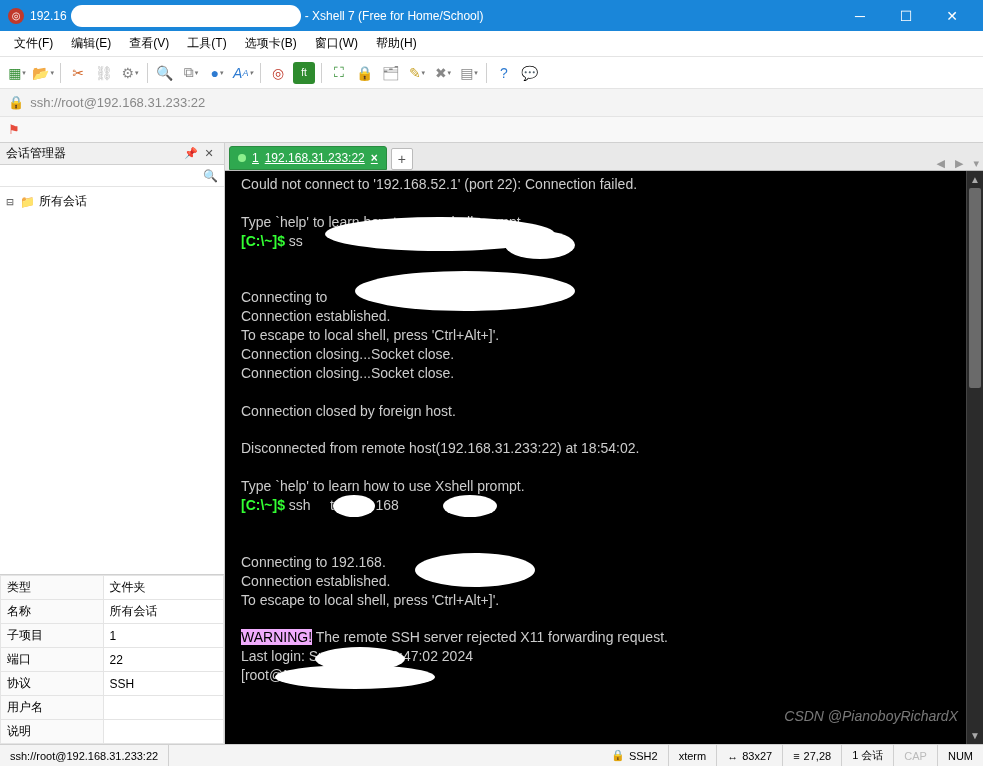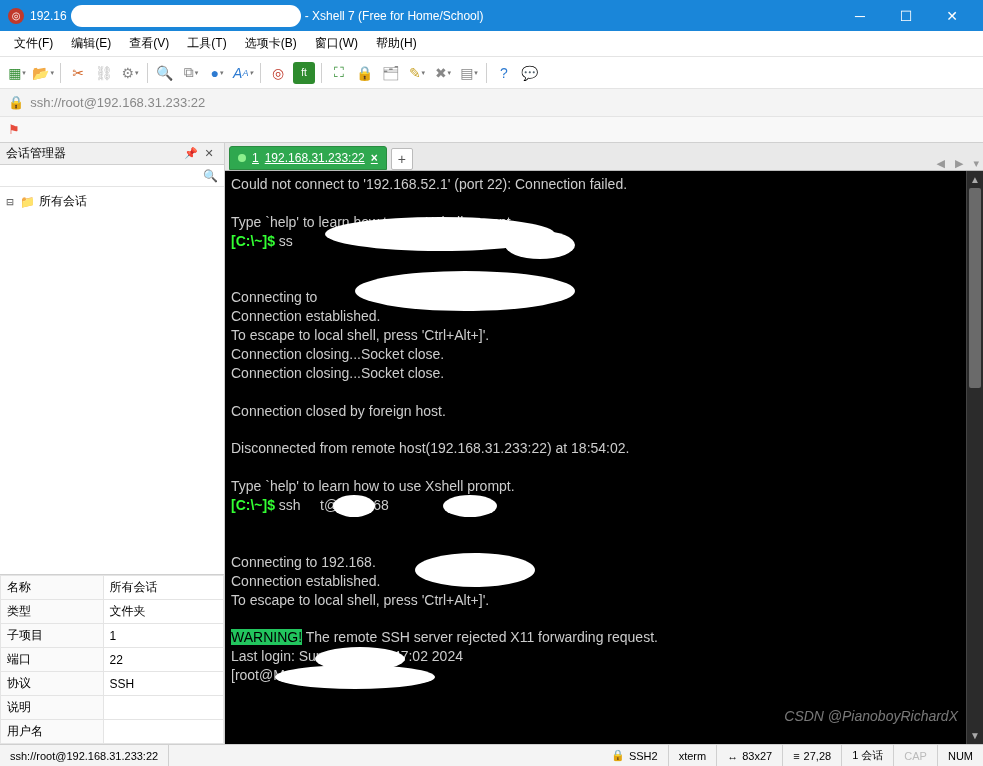--- a/index.html
+++ b/index.html
@@ -57,23 +57,23 @@
 
 .termside { flex:1; display:flex; flex-direction:column; min-width:0; }
 .tabstrip { height:28px; background:#e9e9e9; display:flex; align-items:flex-end; padding-left:4px; border-bottom:1px solid #bbb; gap:2px; }
 .tab { height:24px; background:#2fa84f; color:#fff; display:flex; align-items:center; padding:0 8px; border-radius:3px 3px 0 0; border:1px solid #2a8a40; font-size:12px; gap:6px; text-decoration:underline; }
 .tab .dot { width:8px; height:8px; border-radius:50%; background:#8df08d; }
 .tab .x { font-weight:bold; cursor:pointer; text-decoration:none; }
 .newtab { width:22px; height:22px; background:#fff; border:1px solid #bbb; display:flex; align-items:center; justify-content:center; margin-left:2px; border-radius:2px; font-size:14px; color:#555; }
 .tabstrip .spacer { flex:1; }
 .tabnav { color:#999; font-size:11px; padding:0 4px; }
 
-.terminal { flex:1; background:#000; color:#ccc; font-family:"Consolas","Courier New",monospace; font-size:14px; line-height:1.35; padding:4px 6px; overflow:auto; white-space:pre; position:relative; }
+.terminal { flex:1; background:#000; color:#ccc; font-family:"Consolas","Courier New",monospace; font-size:14px; line-height:1.35; padding:4px 16px; overflow:auto; white-space:pre; position:relative; }
 .terminal .gb { color:#3f3; font-weight:bold; }
-.terminal .warn { background:#22c55e; color:#000; } 
+.terminal .warn { background:#f0abfc; color:#000; } 
 .cursor { display:inline-block; width:9px; height:16px; background:#3f3; vertical-align:text-bottom; }
 
 .redact { position:absolute; background:#fff; border-radius:50%/50%; }
 
 .termscroll { width:17px; background:#2b2b2b; border-left:1px solid #444; display:flex; flex-direction:column; }
 .termscroll .arr { height:17px; display:flex; align-items:center; justify-content:center; color:#aaa; font-size:10px; }
 .termscroll .track { flex:1; position:relative; }
 .termscroll .thumb { position:absolute; top:0; left:2px; right:2px; height:200px; background:#6a6a6a; border-radius:2px; }
 
 .termwrap { flex:1; display:flex; min-height:0; }
@@ -162,45 +162,45 @@
       <div class="tree-node">
         <span class="tw">⊟</span>
         <span class="ic-folder">📁</span>
         <span>所有会话</span>
       </div>
     </div>
     <div class="props">
       <table>
         <tbody>
             <tr>
+              <td>类型</td>
+              <td>文件夹</td>
+            </tr>
+        <tr>
           <td>名称</td>
           <td>所有会话</td>
         </tr>
         <tr>
-              <td>类型</td>
-              <td>文件夹</td>
-            </tr>
-        <tr>
               <td>子项目</td>
               <td>1</td>
             </tr>
         <tr>
               <td>端口</td>
               <td>22</td>
             </tr>
         <tr>
               <td>协议</td>
               <td>SSH</td>
             </tr>
         <tr>
+              <td>用户名</td>
+              <td></td>
+            </tr>
+        <tr>
               <td>说明</td>
-              <td></td>
-            </tr>
-        <tr>
-              <td>用户名</td>
               <td></td>
             </tr>
       </tbody>
         </table>
     </div>
   </div>
 
   <div class="termside">
     <div class="tabstrip">
       <div class="tab">

